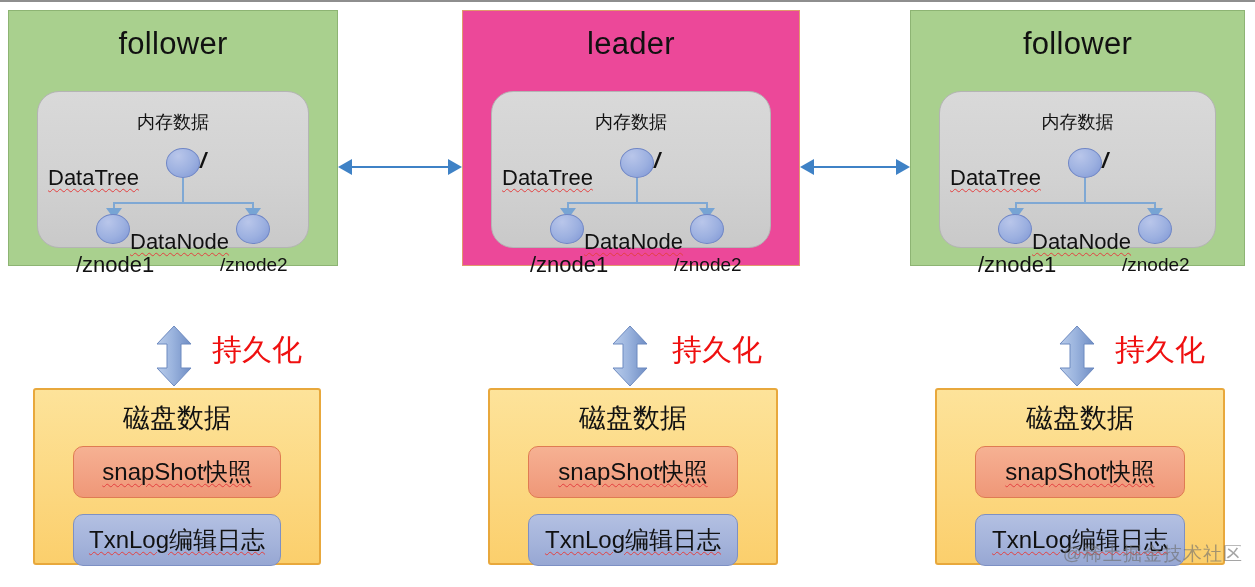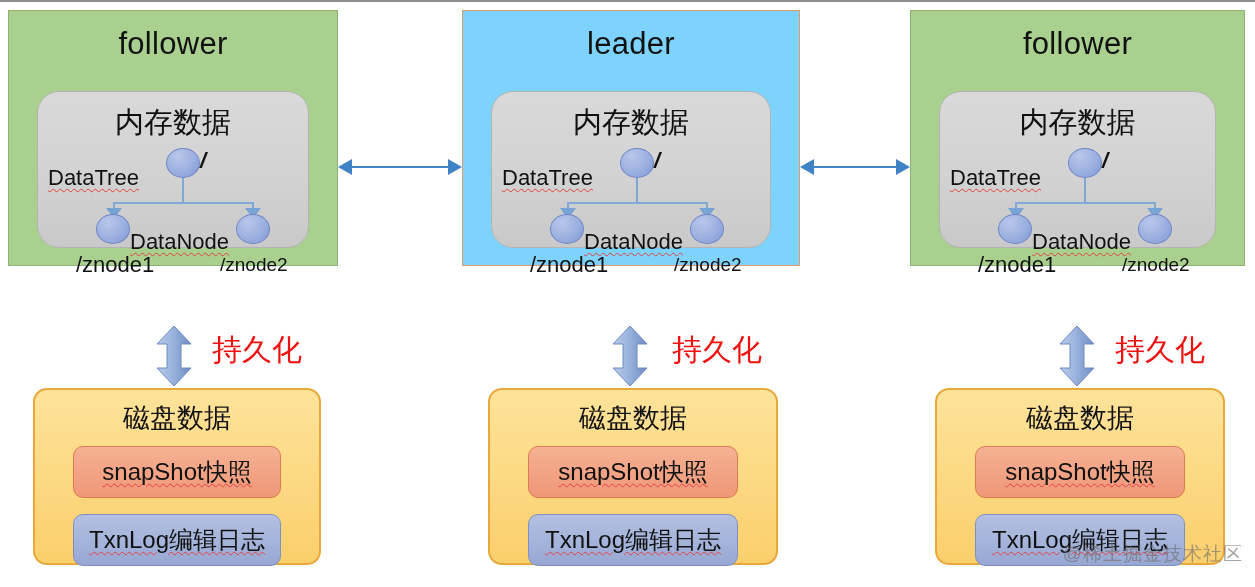--- a/index.html
+++ b/index.html
@@ -26,21 +26,21 @@
     top: 8px;
     height: 256px;
     box-sizing: border-box;
     border: 1px solid rgba(0,0,0,.18);
   }
   .node-panel.follower {
     background: #a9d08e;
     border-color: #8db473;
   }
   .node-panel.leader {
-    background: #7dd3fc;
+    background: #ec4899;
     border-color: #e09a6c;
   }
   .node-title {
     position: absolute;
     top: 16px;
     left: 0;
     right: 0;
     text-align: center;
     font-size: 31px;
     line-height: 34px;
@@ -59,21 +59,21 @@
     border: 1px solid #b4b4b4;
     border-radius: 22px;
     box-sizing: border-box;
   }
   .mem-title {
     position: absolute;
     top: 14px;
     left: 0;
     right: 0;
     text-align: center;
-    font-size: 29px;
+    font-size: 18px;
     line-height: 32px;
     color: #111111;
   }
 
   
   .tree {
     position: absolute;
     left: 0; right: 0;
     top: 56px;
     bottom: 0;
@@ -165,21 +165,21 @@
     font-weight: 400;
   }
 
   
   .disk-panel {
     position: absolute;
     top: 386px;
     height: 177px;
     background: linear-gradient(180deg, #fde39a 0%, #fcd77f 60%, #fbcf6c 100%);
     border: 2px solid #e8a83c;
-    border-radius: 14px;
+    border-radius: 3px;
     box-sizing: border-box;
   }
   .disk-title {
     position: absolute;
     top: 12px; left: 0; right: 0;
     text-align: center;
     font-size: 27px;
     line-height: 32px;
     color: #111111;
   }

